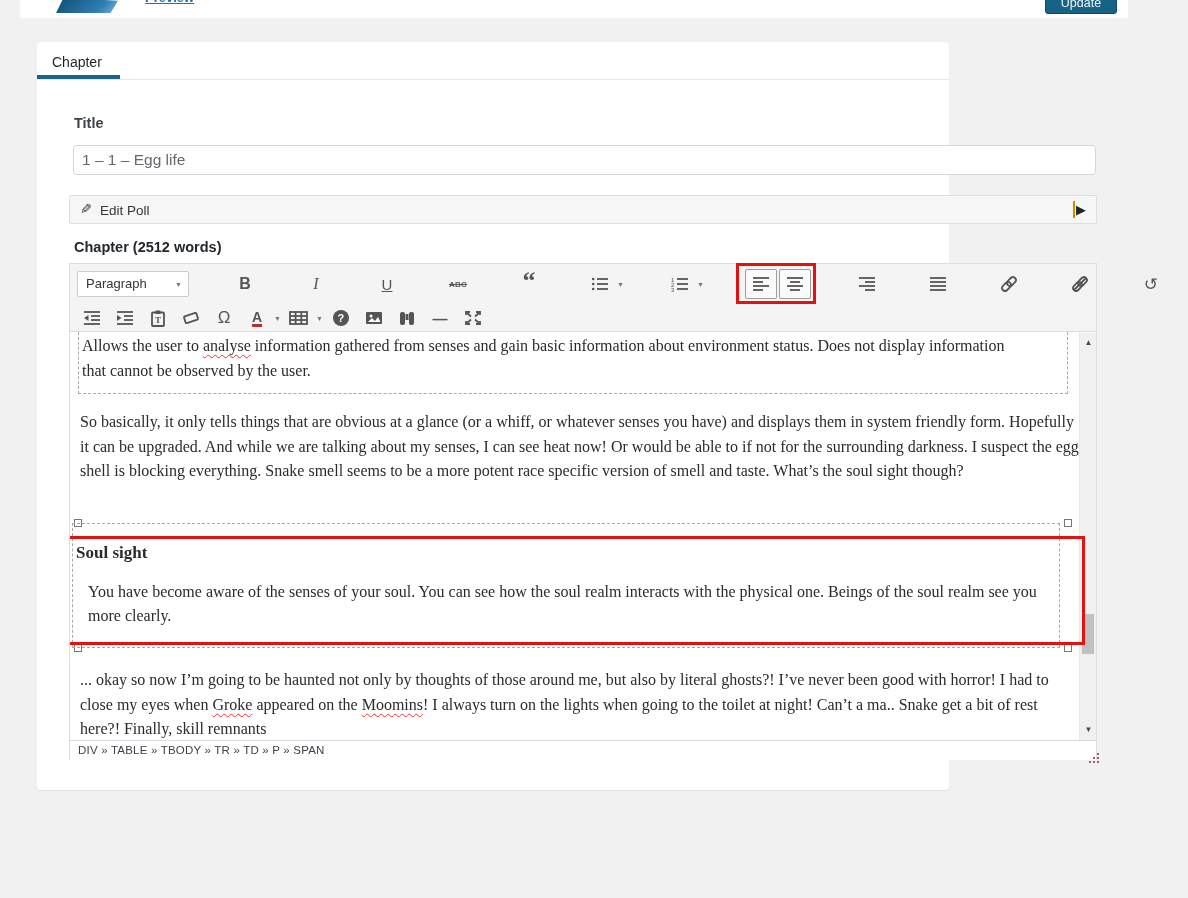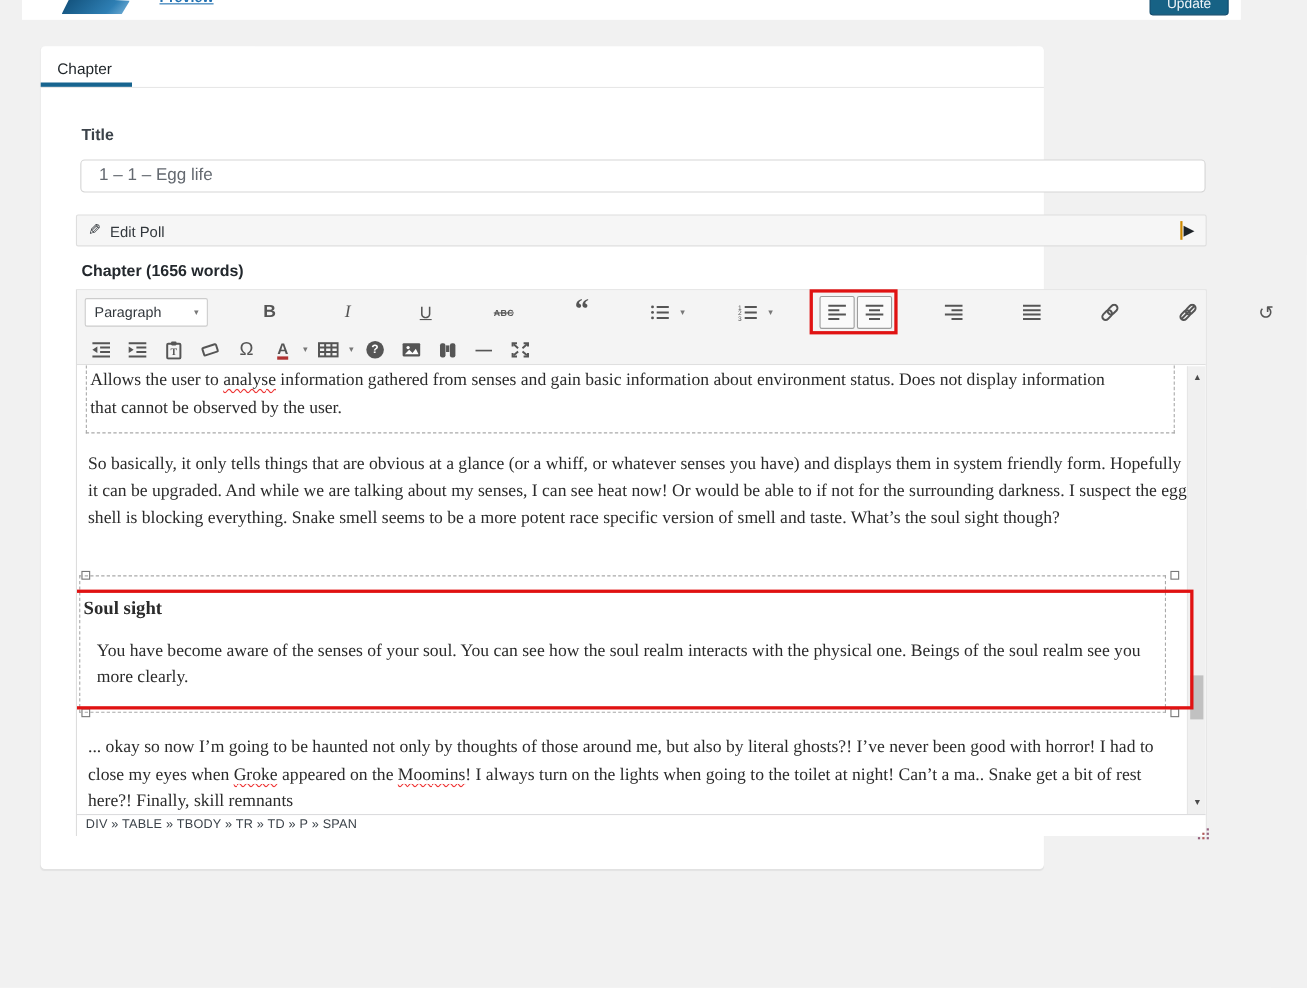--- a/index.html
+++ b/index.html
@@ -25,21 +25,21 @@
   .panel { position:absolute; left:37px; top:42px; width:912px; height:748px;
            background:#fff; border-radius:4px;
            box-shadow:0 1px 1px rgba(0,0,0,.06); }
   .tab-label { position:absolute; left:15px; top:12px; font-size:14px; color:#1d2327; }
   .tab-underline { position:absolute; left:0; top:33px; width:83px; height:4px; background:#17648f; }
   .tab-sep { position:absolute; left:0; top:37px; width:100%; height:1px; background:#e7e7e7; }
 
   .title-label { position:absolute; left:37px; top:73px; font-size:14.5px; font-weight:bold; color:#3c434a; }
   .title-input { position:absolute; left:36px; top:103px; width:1023px; height:30px;
                  border:1px solid #d5d5d5; border-radius:4px; background:#fff;
-                 font-size:15.5px; color:#646970; padding:0 16px;
+                 font-size:15.5px; color:#646970; padding:0 8px;
                  font-family:"Liberation Sans","DejaVu Sans",sans-serif; }
 
   .poll-bar { position:absolute; left:32px; top:153px; width:1028px; height:29px;
               background:#f6f6f6; border:1px solid #dedede; border-radius:2px; }
   .poll-pencil { position:absolute; left:10px; top:5px; font-size:14px; color:#32373c;
                  transform:scaleX(-1); font-style:normal; }
   .poll-label { position:absolute; left:30px; top:7px; font-size:13.5px; color:#32373c; }
   .poll-arrow { position:absolute; right:10px; top:5px; font-size:13px; color:#1d2327;
                 border-left:2px solid #cf8a00; padding-left:1px; line-height:17px; }
 
@@ -145,21 +145,21 @@
 
   <div class="title-label">Title</div>
   <input class="title-input" value="1 – 1 – Egg life" style="">
 
   <div class="poll-bar">
     <i class="poll-pencil">✎</i>
     <span class="poll-label">Edit Poll</span>
     <span class="poll-arrow">▶</span>
   </div>
 
-  <div class="words-label">Chapter (1656 words)</div>
+  <div class="words-label">Chapter (2512 words)</div>
 
   <div class="editor">
 
     <div class="toolbar">
       <div class="tb-row row1">
         <div class="fmt-select">
           <span>Paragraph</span>
           <i class="caret">▼</i>
         </div>
         <button class="tb">

